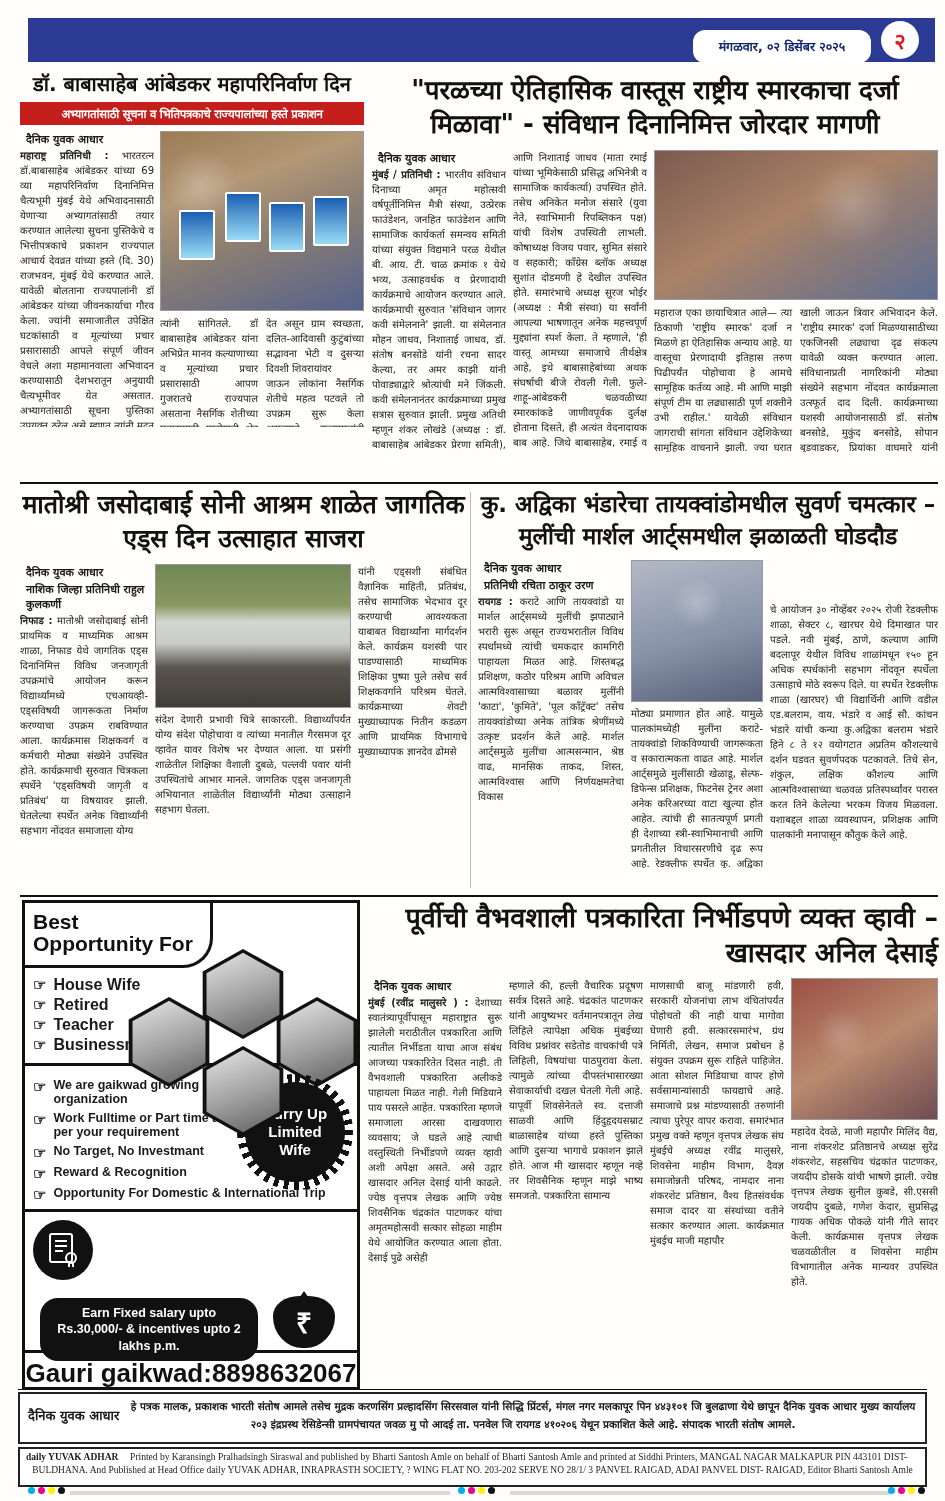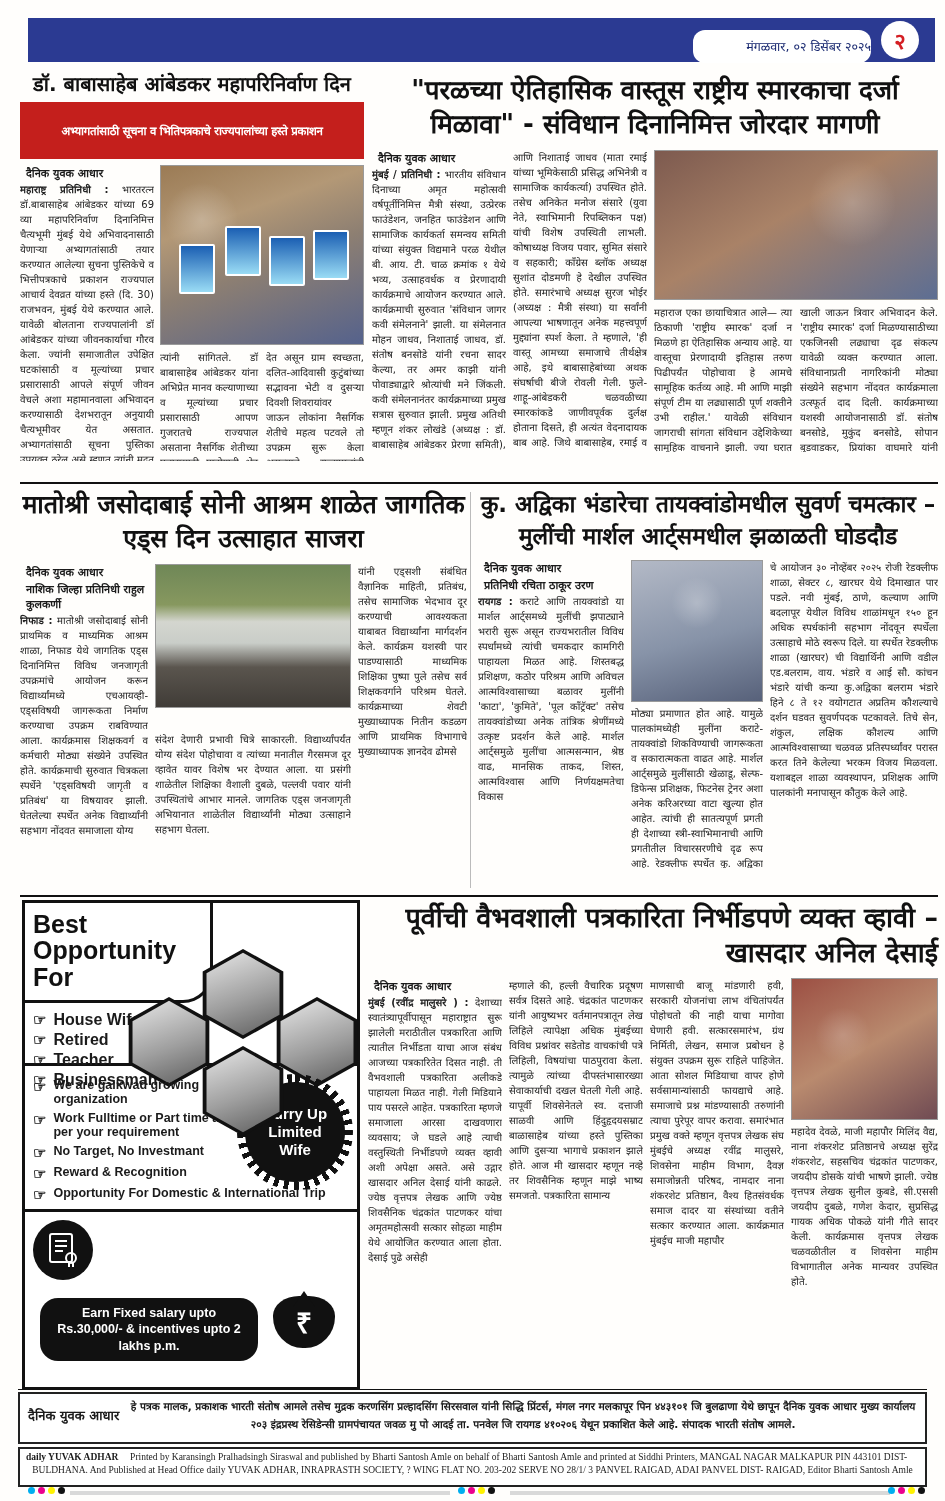--- a/index.html
+++ b/index.html
@@ -5,37 +5,37 @@
   html,body{margin:0;padding:0;background:#e9e9e9;}
   #page{position:relative;width:945px;height:1501px;background:#fffefc;margin:0 auto;
         font-family:"DejaVu Sans",sans-serif;color:#1b1b1b;overflow:hidden;}
   
   .mast-bar{position:absolute;left:28px;top:18px;width:907px;height:44px;background:#2b3a92;}
   .logo-box{position:absolute;left:33px;top:11px;width:194px;height:53px;background:#fff;
             border:3px solid #f2a71b;display:flex;align-items:center;justify-content:center;box-sizing:border-box;}
   .logo-text{font-size:31px;font-weight:bold;color:#e3211e;letter-spacing:1px;
              text-shadow:1px 1px 0 #8c1d12;white-space:nowrap;}
   .date-pill{position:absolute;left:693px;top:30px;width:178px;height:33px;background:#fff;border-radius:12px;
-             display:flex;align-items:center;justify-content:flex-end;font-size:12.5px;font-weight:normal;color:#15256e;}
+             display:flex;align-items:center;justify-content:center;font-size:12.5px;font-weight:bold;color:#15256e;}
   .page-circle{position:absolute;left:881px;top:21px;width:38px;height:38px;background:#fff;border-radius:50%;
              display:flex;align-items:center;justify-content:center;font-size:22px;font-weight:bold;color:#d41f24;}
   
   h1{margin:0;font-weight:bold;text-align:center;color:#111;}
   .txt{font-size:10px;line-height:1.5;text-align:justify;margin:0;color:#222;}
   .byline{font-weight:bold;font-size:11px;margin:0 0 2px 6px;}
   .dl{font-weight:bold;}
   .photo{position:relative;overflow:hidden;border:1px solid #9a9a9a;flex:none;}
   .cols2{column-count:2;column-gap:8px;flex:1;overflow:hidden;}
   .rule{position:absolute;background:#111;}
   .vrule{position:absolute;background:#bbb;width:1px;}
   
   .art-a{position:absolute;left:20px;top:72px;width:344px;height:408px;}
   .art-a h1{font-size:20px;line-height:1.2;}
   .red-band{margin-top:6px;background:#c41f1c;color:#fff;font-weight:bold;font-size:11.5px;letter-spacing:-0.3px;
-            text-align:center;padding:21px 1px;white-space:nowrap;overflow:hidden;}
+            text-align:center;padding:4px 1px;white-space:nowrap;overflow:hidden;}
   .a-body{display:flex;gap:6px;margin-top:6px;height:296px;overflow:hidden;}
   .a-c1{width:134px;flex:none;overflow:hidden;}
   .a-right{flex:1;display:flex;flex-direction:column;gap:5px;overflow:hidden;}
   .ph-a{height:178px;background:
         radial-gradient(circle at 20% 30%,rgba(255,255,255,.25),transparent 18%),
         linear-gradient(160deg,#9b7b55 0%,#b39876 30%,#8d7f72 55%,#55628c 100%);}
   .poster{position:absolute;width:32px;height:46px;background:linear-gradient(#1b5fb3,#9adcf5);
           border:2px solid #fff;border-radius:2px;}
   
   .art-b{position:absolute;left:372px;top:74px;width:566px;height:406px;}
@@ -55,26 +55,26 @@
   .ph-c{height:142px;background:linear-gradient(#6f8757 0%,#87985f 28%,#d4d6cf 40%,#c9cdc8 55%,#5a554e 72%,#403c37 100%);}
   .c-c3{flex:1;overflow:hidden;}
   .art-d{position:absolute;left:478px;top:488px;width:460px;height:404px;}
   .art-d h1{font-size:23px;line-height:1.4;}
   .d-body{display:flex;gap:7px;margin-top:8px;height:308px;overflow:hidden;}
   .d-c1{width:146px;flex:none;overflow:hidden;}
   .d-mid{width:132px;flex:none;display:flex;flex-direction:column;gap:4px;overflow:hidden;}
   .ph-d{height:140px;background:
         radial-gradient(circle at 50% 30%,rgba(255,255,255,.25),transparent 22%),
         linear-gradient(165deg,#b3b9c6,#8793a8 55%,#57617a 100%);}
-  .d-c3{flex:1;overflow:hidden;}
+  .d-c3{flex:1;overflow:hidden;margin-top:42px;}
   
   .ad{position:absolute;left:22px;top:900px;width:338px;height:490px;border:3px solid #111;background:#fff;
       box-sizing:border-box;font-family:"Liberation Sans",sans-serif;}
   .ad-s1{position:relative;height:160px;border-bottom:3px solid #111;}
-  .ad-title{font-weight:bold;font-size:25px;line-height:1.05;color:#111;padding:8px 8px 10px 8px;width:188px;
+  .ad-title{font-weight:bold;font-size:21px;line-height:1.05;color:#111;padding:8px 8px 10px 8px;width:188px;
             border-right:3px solid #111;border-bottom:3px solid #111;border-radius:0 0 30px 0;box-sizing:border-box;}
   .aud{padding:6px 8px 0 8px;font-weight:bold;font-size:16px;width:160px;}
   .aud .it{display:flex;gap:7px;margin:2px 0;align-items:center;white-space:nowrap;}
   .finger{font-size:15px;flex:none;}
   .hex{position:absolute;width:84px;height:94px;background:#111;display:flex;align-items:center;justify-content:center;
        clip-path:polygon(50% 2%,98% 26%,98% 74%,50% 98%,2% 74%,2% 26%);}
   .hex i{display:block;width:76px;height:86px;clip-path:polygon(50% 2%,98% 26%,98% 74%,50% 98%,2% 74%,2% 26%);
        background:linear-gradient(160deg,#e8e8e8,#9f9f9f 55%,#5c5c5c 100%);}
   .hx1{left:176px;top:44px;} .hx2{left:102px;top:92px;} .hx3{left:176px;top:141px;z-index:3;} .hx4{left:250px;top:92px;}
   .ad-s2{position:relative;height:146px;border-bottom:3px solid #111;padding:8px 8px 0 8px;box-sizing:border-box;}
@@ -186,21 +186,21 @@
     <h1>मातोश्री जसोदाबाई सोनी आश्रम शाळेत जागतिक एड्स दिन उत्साहात साजरा</h1>
     <div class="c-body">
       <div class="c-c1">
         <p class="byline">दैनिक युवक आधार</p>
         <p class="byline">नाशिक जिल्हा प्रतिनिधी राहुल कुलकर्णी</p>
         <p class="txt"><b class="dl">निफाड :</b>
           <span>मातोश्री जसोदाबाई सोनी प्राथमिक व माध्यमिक आश्रम शाळा, निफाड येथे जागतिक एड्स दिनानिमित्त विविध जनजागृती उपक्रमांचे आयोजन करून विद्यार्थ्यांमध्ये एचआयव्ही-एड्सविषयी जागरूकता निर्माण करण्याचा उपक्रम राबविण्यात आला. कार्यक्रमास शिक्षकवर्ग व कर्मचारी मोठ्या संख्येने उपस्थित होते. कार्यक्रमाची सुरुवात चित्रकला स्पर्धेने 'एड्सविषयी जागृती व प्रतिबंध' या विषयावर झाली. घेतलेल्या स्पर्धेत अनेक विद्यार्थ्यांनी सहभाग नोंदवत समाजाला योग्य</span></p>
       </div>
       <div class="c-mid">
         <div class="photo ph-c"></div>
-        <p class="txt" style="flex:1;overflow:hidden;margin-top:20px;">संदेश देणारी प्रभावी चित्रे साकारली. विद्यार्थ्यांपर्यंत योग्य संदेश पोहोचावा व त्यांच्या मनातील गैरसमज दूर व्हावेत यावर विशेष भर देण्यात आला. या प्रसंगी शाळेतील शिक्षिका वैशाली दुबळे, पल्लवी पवार यांनी उपस्थितांचे आभार मानले. जागतिक एड्स जनजागृती अभियानात शाळेतील विद्यार्थ्यांनी मोठ्या उत्साहाने सहभाग घेतला.</p>
+        <p class="txt" style="flex:1;overflow:hidden;">संदेश देणारी प्रभावी चित्रे साकारली. विद्यार्थ्यांपर्यंत योग्य संदेश पोहोचावा व त्यांच्या मनातील गैरसमज दूर व्हावेत यावर विशेष भर देण्यात आला. या प्रसंगी शाळेतील शिक्षिका वैशाली दुबळे, पल्लवी पवार यांनी उपस्थितांचे आभार मानले. जागतिक एड्स जनजागृती अभियानात शाळेतील विद्यार्थ्यांनी मोठ्या उत्साहाने सहभाग घेतला.</p>
       </div>
       <div class="c-c3">
         <p class="txt">यांनी एड्सशी संबंधित वैज्ञानिक माहिती, प्रतिबंध, तसेच सामाजिक भेदभाव दूर करण्याची आवश्यकता याबाबत विद्यार्थ्यांना मार्गदर्शन केले. कार्यक्रम यशस्वी पार पाडण्यासाठी माध्यमिक शिक्षिका पुष्पा पुले तसेच सर्व शिक्षकवर्गाने परिश्रम घेतले. कार्यक्रमाच्या शेवटी मुख्याध्यापक नितीन कडळग आणि प्राथमिक विभागाचे मुख्याध्यापक ज्ञानदेव ढोमसे</p>
       </div>
     </div>
   </section>
 
   <div class="vrule" style="left:470px;top:492px;height:396px;"></div>
 
   <section class="art-d">
@@ -300,20 +300,23 @@
             <path d="M22 30 L22 35 M26 30 L26 35"></path>
         </svg>
       </div>
     </div>
     <div class="ad-s4">
       <div class="salary">Earn Fixed salary upto Rs.30,000/- &amp; incentives upto 2 lakhs p.m.</div>
       <div class="bag">
         <span>₹</span>
       </div>
     </div>
+    <div class="ad-s5">
+      <span>Gauri gaikwad:8898632067</span>
+    </div>
   </aside>
 
   <section class="art-e">
     <h1>पूर्वीची वैभवशाली पत्रकारिता निर्भीडपणे व्यक्त व्हावी – खासदार अनिल देसाई</h1>
     <div class="e-body">
       <div class="e-c">
         <p class="byline">दैनिक युवक आधार</p>
         <p class="txt"><b class="dl">मुंबई (रवींद्र मालुसरे ) :</b>
           <span>देशाच्या स्वातंत्र्यापूर्वीपासून महाराष्ट्रात सुरू झालेली मराठीतील पत्रकारिता आणि त्यातील निर्भीडता याचा आज संबंध आजच्या पत्रकारितेत दिसत नाही. ती वैभवशाली पत्रकारिता अलीकडे पाहायला मिळत नाही. गेली मिडियाने पाय पसरले आहेत. पत्रकारिता म्हणजे समाजाला आरसा दाखवणारा व्यवसाय; जे घडले आहे त्याची वस्तुस्थिती निर्भीडपणे व्यक्त व्हावी अशी अपेक्षा असते. असे उद्गार खासदार अनिल देसाई यांनी काढले. ज्येष्ठ वृत्तपत्र लेखक आणि ज्येष्ठ शिवसैनिक चंद्रकांत पाटणकर यांचा अमृतमहोत्सवी सत्कार सोहळा माहीम येथे आयोजित करण्यात आला होता. देसाई पुढे असेही</span></p>
       </div>

